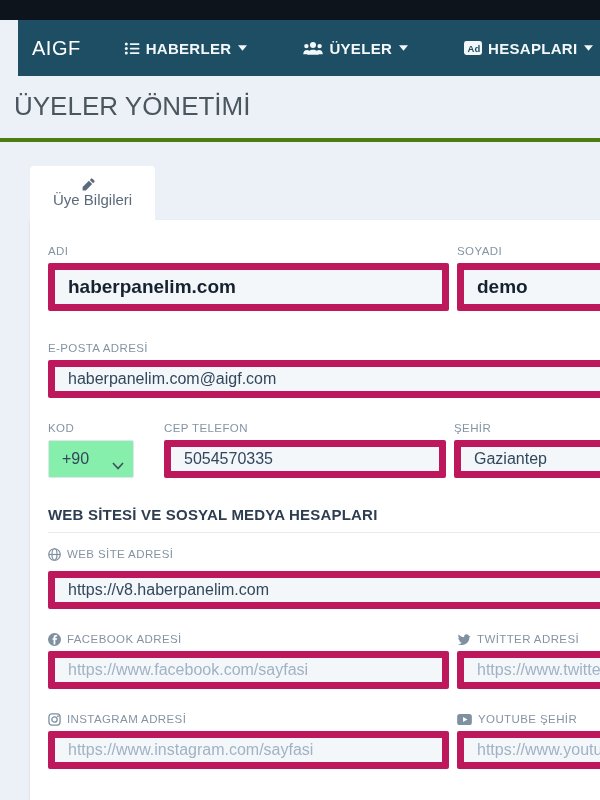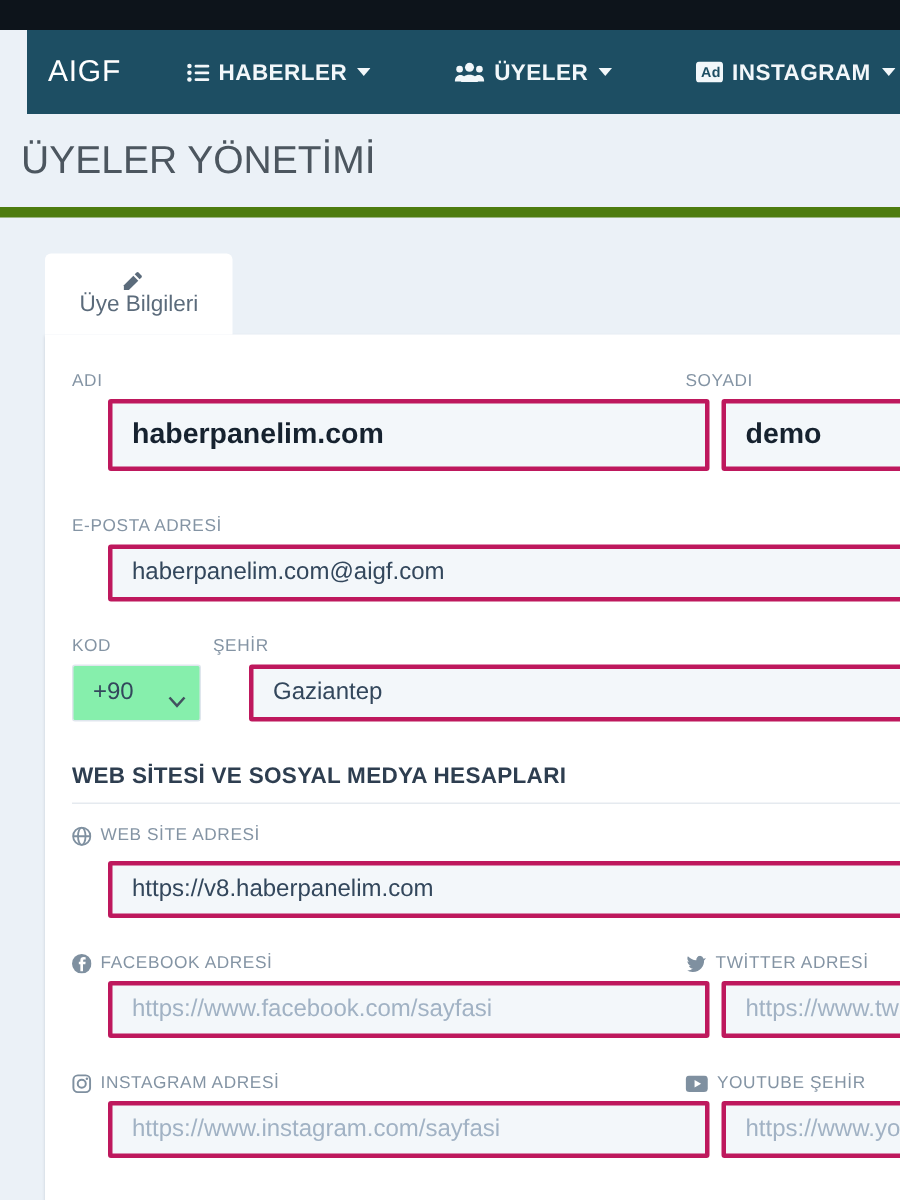--- a/index.html
+++ b/index.html
@@ -22,21 +22,21 @@
   .nav-item {
     display: flex; align-items: center; padding: 0 13px; height: 56px;
     color: #f2f7fa; font-size: 15px; font-weight: 700; letter-spacing: .3px;
     cursor: pointer;
   }
   .nav-item .nicon { margin-right: 6px; display: inline-flex; }
   .nav-item .caret { margin-left: 7px; display: inline-flex; }
   
   .page-head {
     padding: 15px 14px 16px 14px;
-    border-bottom: 7px solid #4d7c0f;
+    border-bottom: 4px solid #4d7c0f;
   }
   .page-title { font-size: 26px; font-weight: 400; color: #4c565f; }
   
   .content { padding: 24px 0 0 30px; }
   .tab {
     display: inline-flex; align-items: center;
     background: #ffffff; border-radius: 4px 4px 0 0;
     padding: 12px 23px; font-size: 15px; color: #5b6b7b; cursor: pointer; flex-direction: column;
   }
   .tab .ticon { margin-right: 8px; display: inline-flex; color: #5b6b7b; }
@@ -52,25 +52,24 @@
   .w-kod { width: 86px; }
   .w-cep { width: 282px; margin-left: 30px; }
   .flabel {
     display: flex; align-items: center;
     font-size: 11.5px; line-height: 13px; letter-spacing: .4px;
     color: #8494a4; margin-bottom: 5px; font-weight: 400;
   }
   .flabel .licon { margin-right: 6px; display: inline-flex; color: #7f90a0; }
   .inp {
     width: 100%; height: 38px;
-    background: #f3f7fa; border: 3px solid #be185d; border-radius: 2px;
-    padding: 16px 13px; font-size: 16px; color: #33475c;
+    background: #f3f7fa; border: 7px solid #be185d; border-radius: 2px;
+    padding: 4px 13px; font-size: 16px; color: #33475c;
     font-family: "Liberation Sans", "DejaVu Sans", sans-serif;
     outline: none;
-    margin-left: 24px;
   }
   .inp::placeholder { color: #a1b2c4; opacity: 1; }
   .inp-lg { height: 48px; font-size: 19px; font-weight: 700; color: #16222f; }
   .select {
     position: relative; height: 38px; width: 100%;
     background: #86efac; border: 1px solid #dfe6ed; border-radius: 2px;
     display: flex; align-items: center; padding: 0 26px 0 13px;
     font-size: 16px; color: #33475c; cursor: pointer;
   }
   .select .chev { position: absolute; right: 9px; top: 15px; }
@@ -128,21 +127,21 @@
           </svg>
       </span>
     </div>
     <div class="nav-item">
       <span class="nicon">
         <svg width="18" height="14" viewBox="0 0 18 14">
           <rect x="0" y="0" width="18" height="14" rx="2.4" fill="#f2f7fa"></rect>
           <text x="3.4" y="10.6" font-size="9.5" font-weight="bold" font-family="Liberation Sans, DejaVu Sans, sans-serif" fill="#1d4e63">Ad</text>
         </svg>
       </span>
-      <span>INSTAGRAM</span>
+      <span>HESAPLARI</span>
       <span class="caret">
         <svg width="9" height="6" viewBox="0 0 10 6" fill="#f2f7fa">
             <polygon points="0,0 10,0 5,6"></polygon>
           </svg>
       </span>
     </div>
   </div>
 </nav>
 
 <div class="page-head">
@@ -184,20 +183,24 @@
         <div class="flabel">KOD</div>
         <div class="select">
           <span>+90</span>
           <span class="chev">
             <svg width="12" height="8" viewBox="0 0 12 8" fill="none">
               <polyline points="1,1 6,6.5 11,1" stroke="#42515f" stroke-width="1.7"></polyline>
             </svg>
           </span>
         </div>
       </div>
+      <div class="fgroup w-cep">
+        <div class="flabel">CEP TELEFON</div>
+        <input class="inp" type="text" value="5054570335" style="">
+      </div>
       <div class="fgroup w-right">
         <div class="flabel">ŞEHİR</div>
         <input class="inp" type="text" value="Gaziantep" style="">
       </div>
     </div>
 
     <div class="section-title">WEB SİTESİ VE SOSYAL MEDYA HESAPLARI</div>
 
     <div class="fgroup">
       <div class="flabel web-label">

